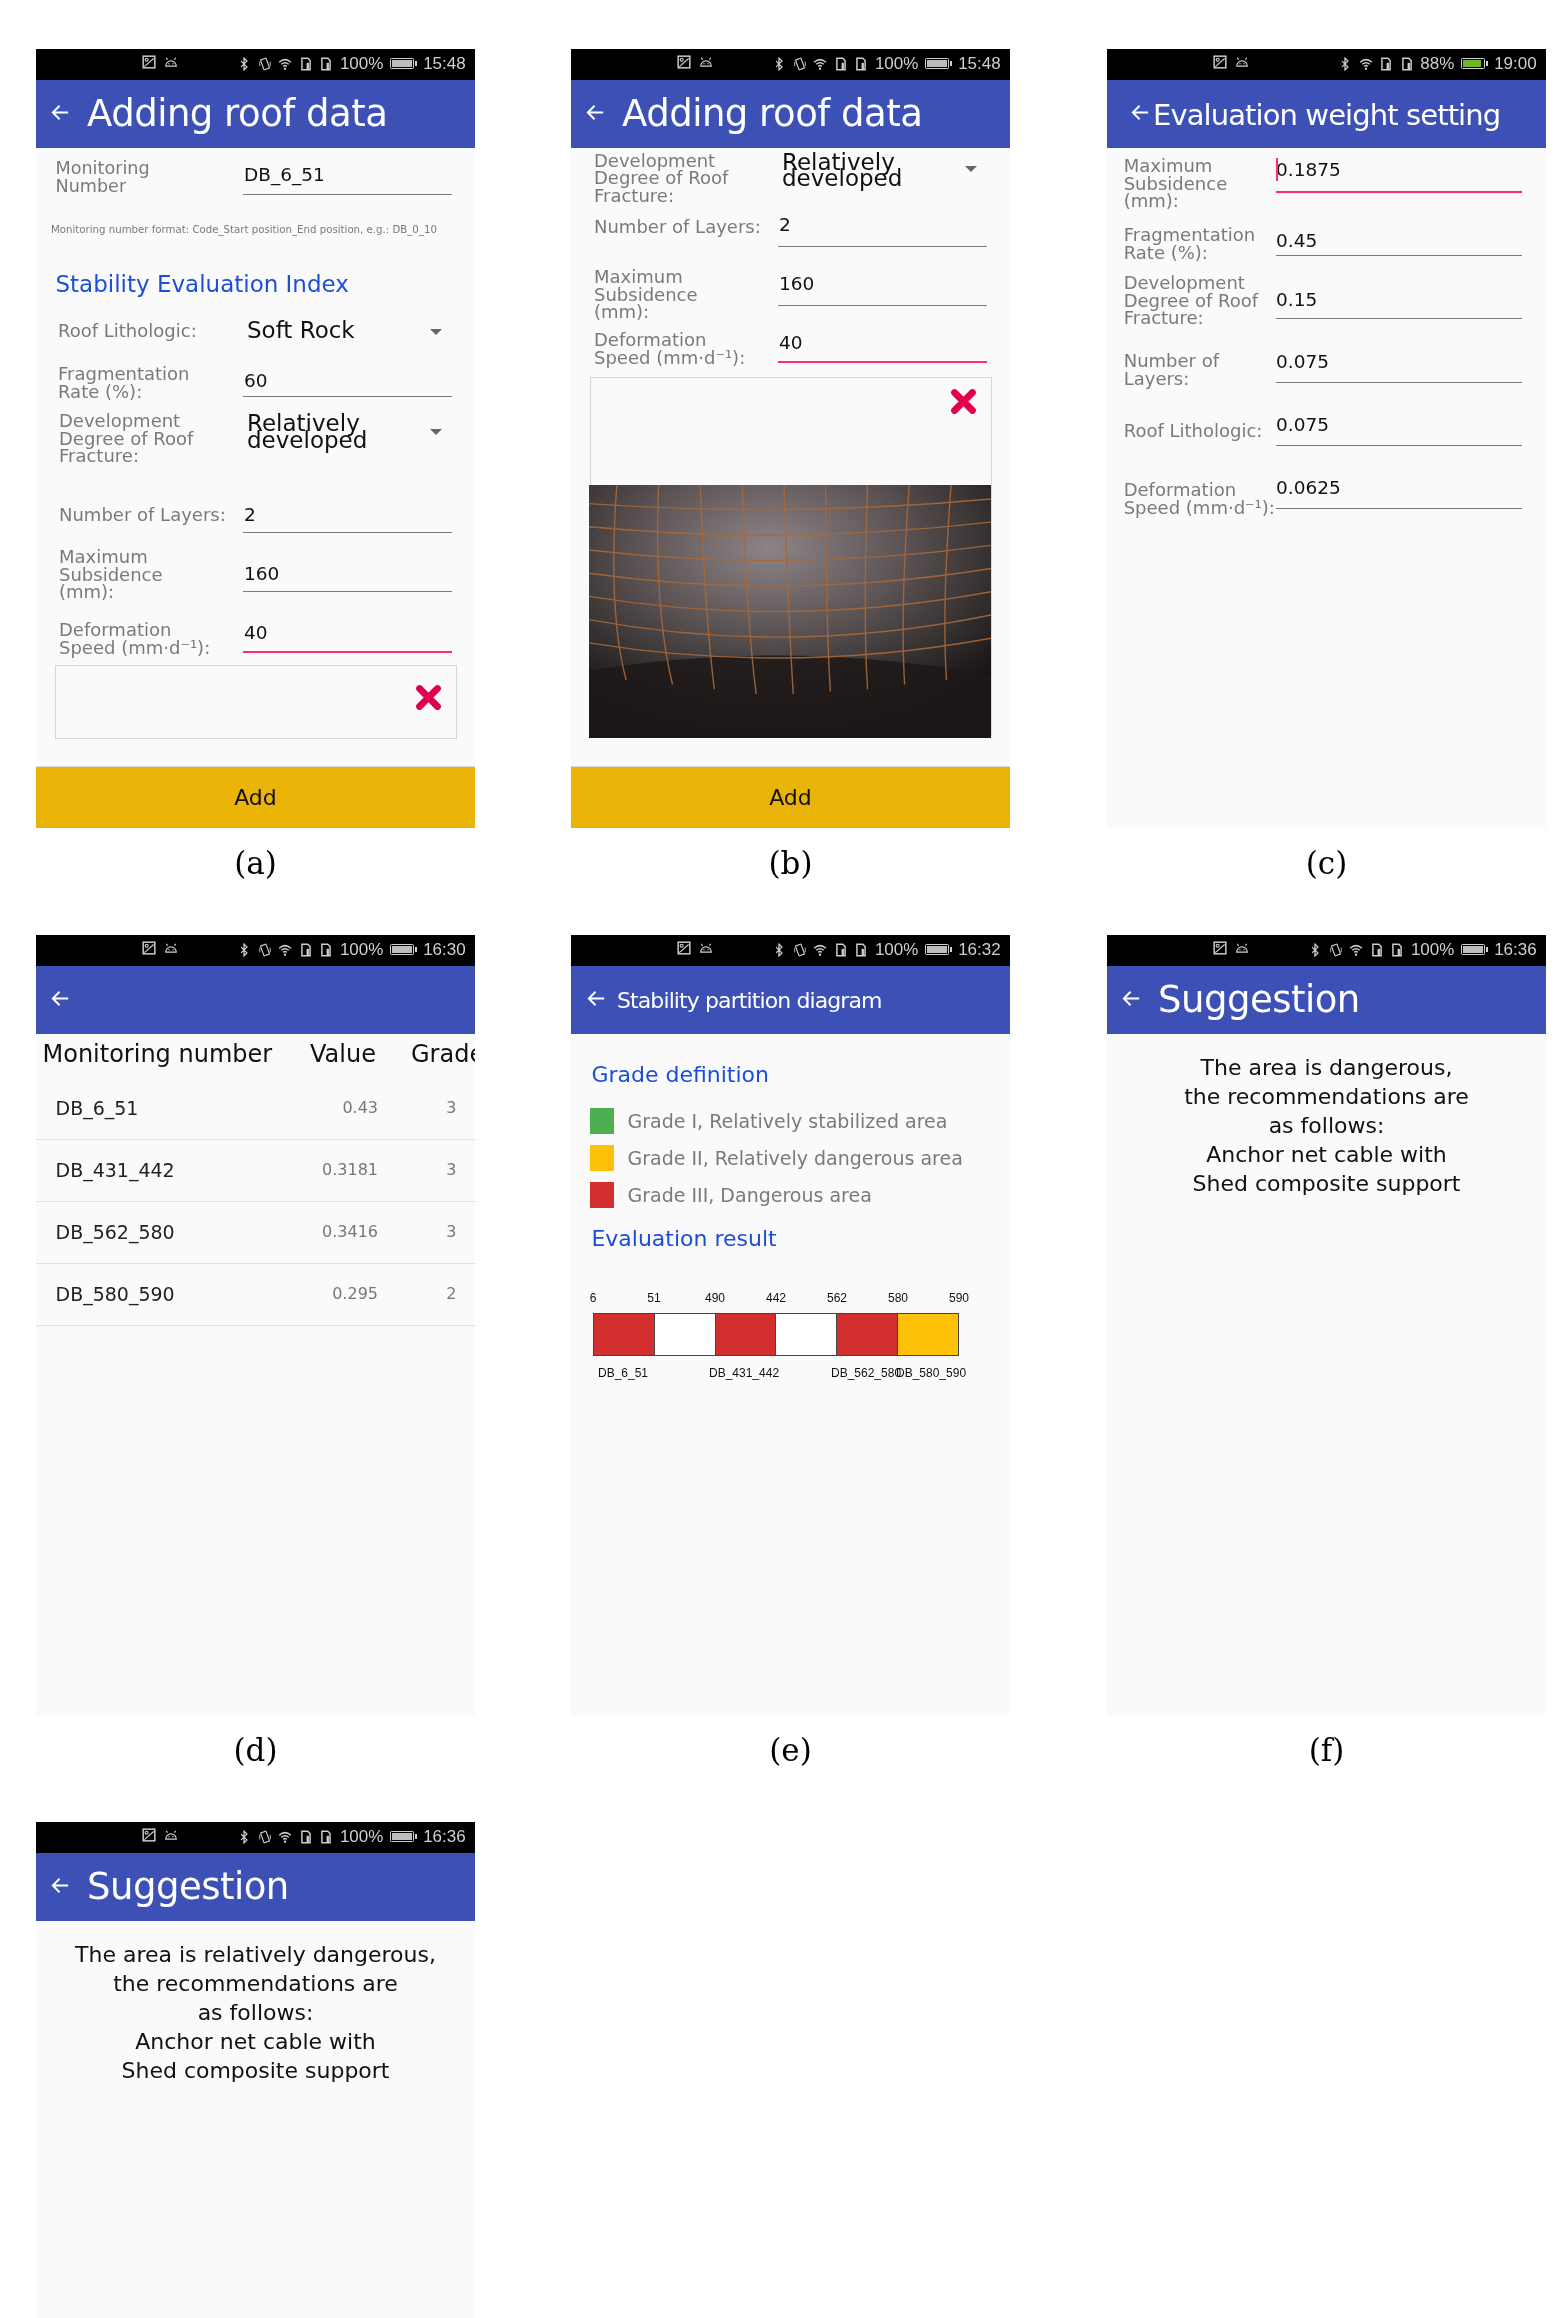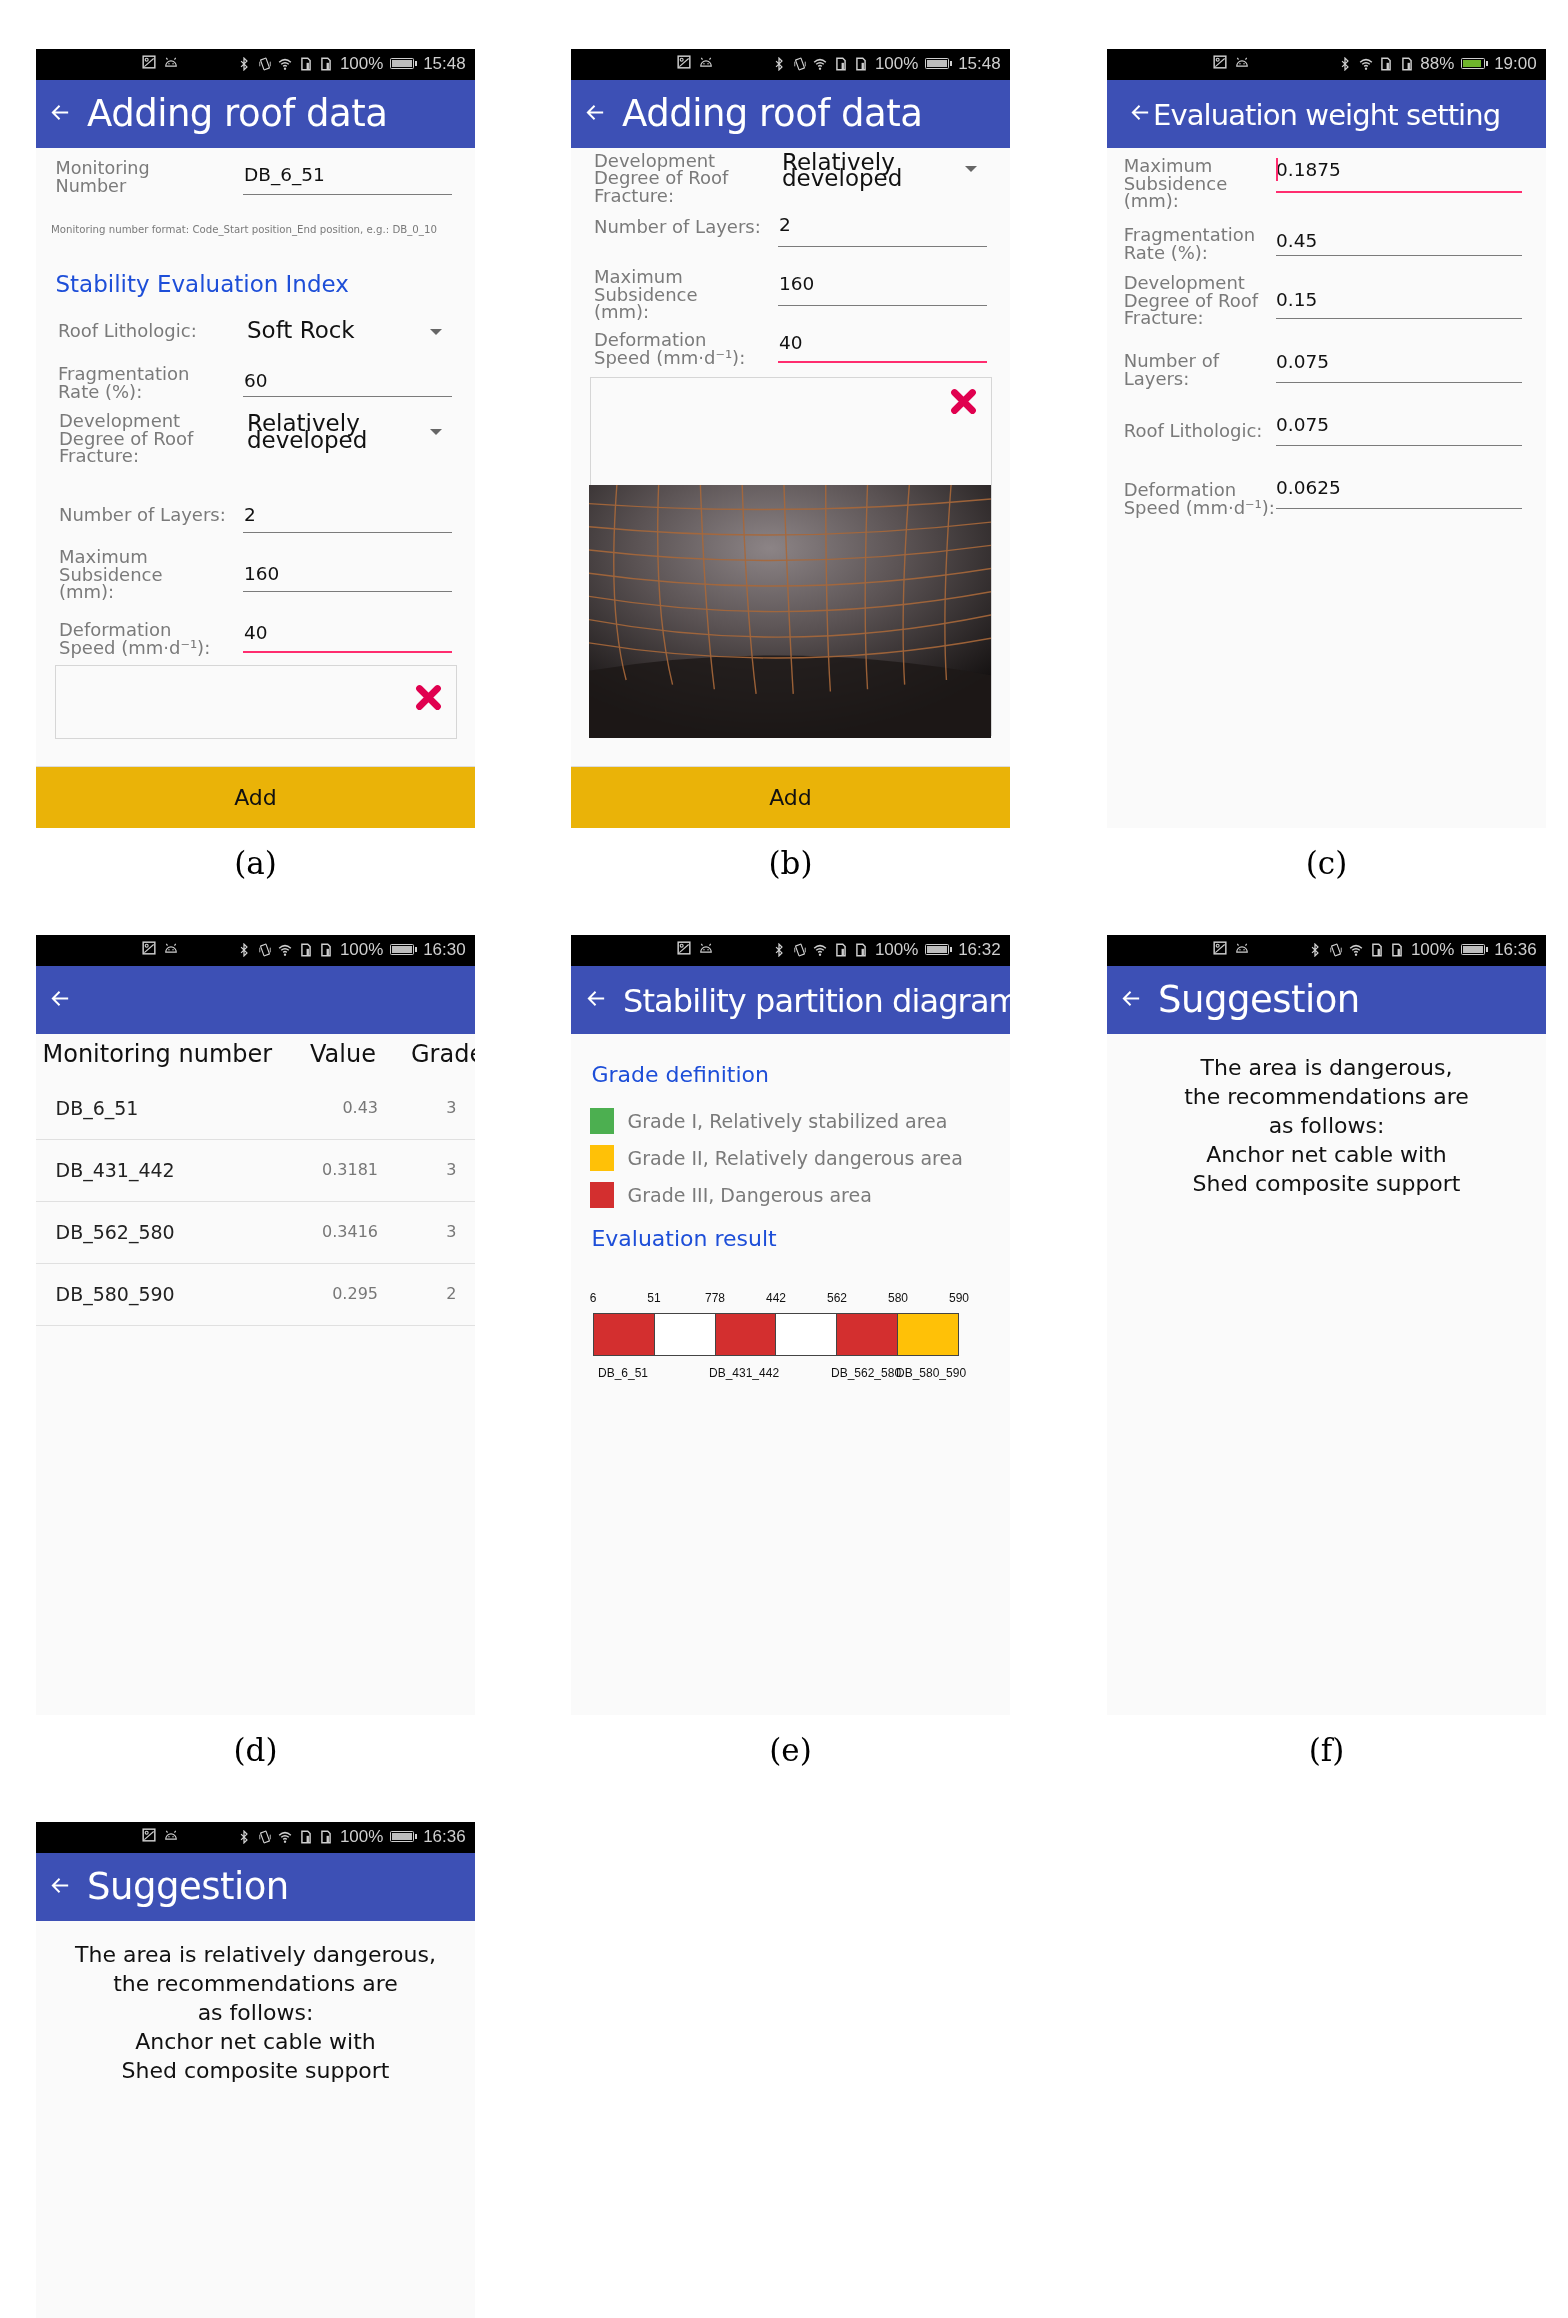--- a/index.html
+++ b/index.html
@@ -431,42 +431,42 @@
       <span class="battery">
           <span class="fill" style="right:0.9px"></span>
         </span>
       <span style="margin-left:2.8px">16:32</span>
     </div>
   </div>
   <div class="appbar">
     <svg class="back" style="left:14px;" viewBox="0 0 50 50" width="23" height="23">
         <use href="#ico-back"></use>
       </svg>
-    <div class="title small" style="left:52px; top:12px; font-size:32px;">Stability partition diagram</div>
+    <div class="title small" style="left:46px; top:12px; font-size:22px;">Stability partition diagram</div>
   </div>
   <div class="body">
     <div class="sect" style="left:20.4px; top:28px;">Grade definition</div>
     <div class="legend-row" style="top:74px;">
       <span class="sw" style="background:#4caf50"></span>
       <span class="txt">Grade I, Relatively stabilized area</span>
     </div>
     <div class="legend-row" style="top:111px;">
       <span class="sw" style="background:#ffc107"></span>
       <span class="txt">Grade II, Relatively dangerous area</span>
     </div>
     <div class="legend-row" style="top:148px;">
       <span class="sw" style="background:#d32f2f"></span>
       <span class="txt">Grade III, Dangerous area</span>
     </div>
     <div class="sect" style="left:20.4px; top:192px;">Evaluation result</div>
   </div>
 
   <span class="tick" style="left:22px;">6</span>
   <span class="tick" style="left:83px;">51</span>
-  <span class="tick" style="left:144px;">778</span>
+  <span class="tick" style="left:144px;">490</span>
   <span class="tick" style="left:205px;">442</span>
   <span class="tick" style="left:266px;">562</span>
   <span class="tick" style="left:327px;">580</span>
   <span class="tick" style="left:388px;">590</span>
   <div class="partition">
     <div class="seg" style="background:#d32f2f"></div>
     <div class="seg" style="background:#ffffff"></div>
     <div class="seg" style="background:#d32f2f"></div>
     <div class="seg" style="background:#ffffff"></div>
     <div class="seg" style="background:#d32f2f"></div>

